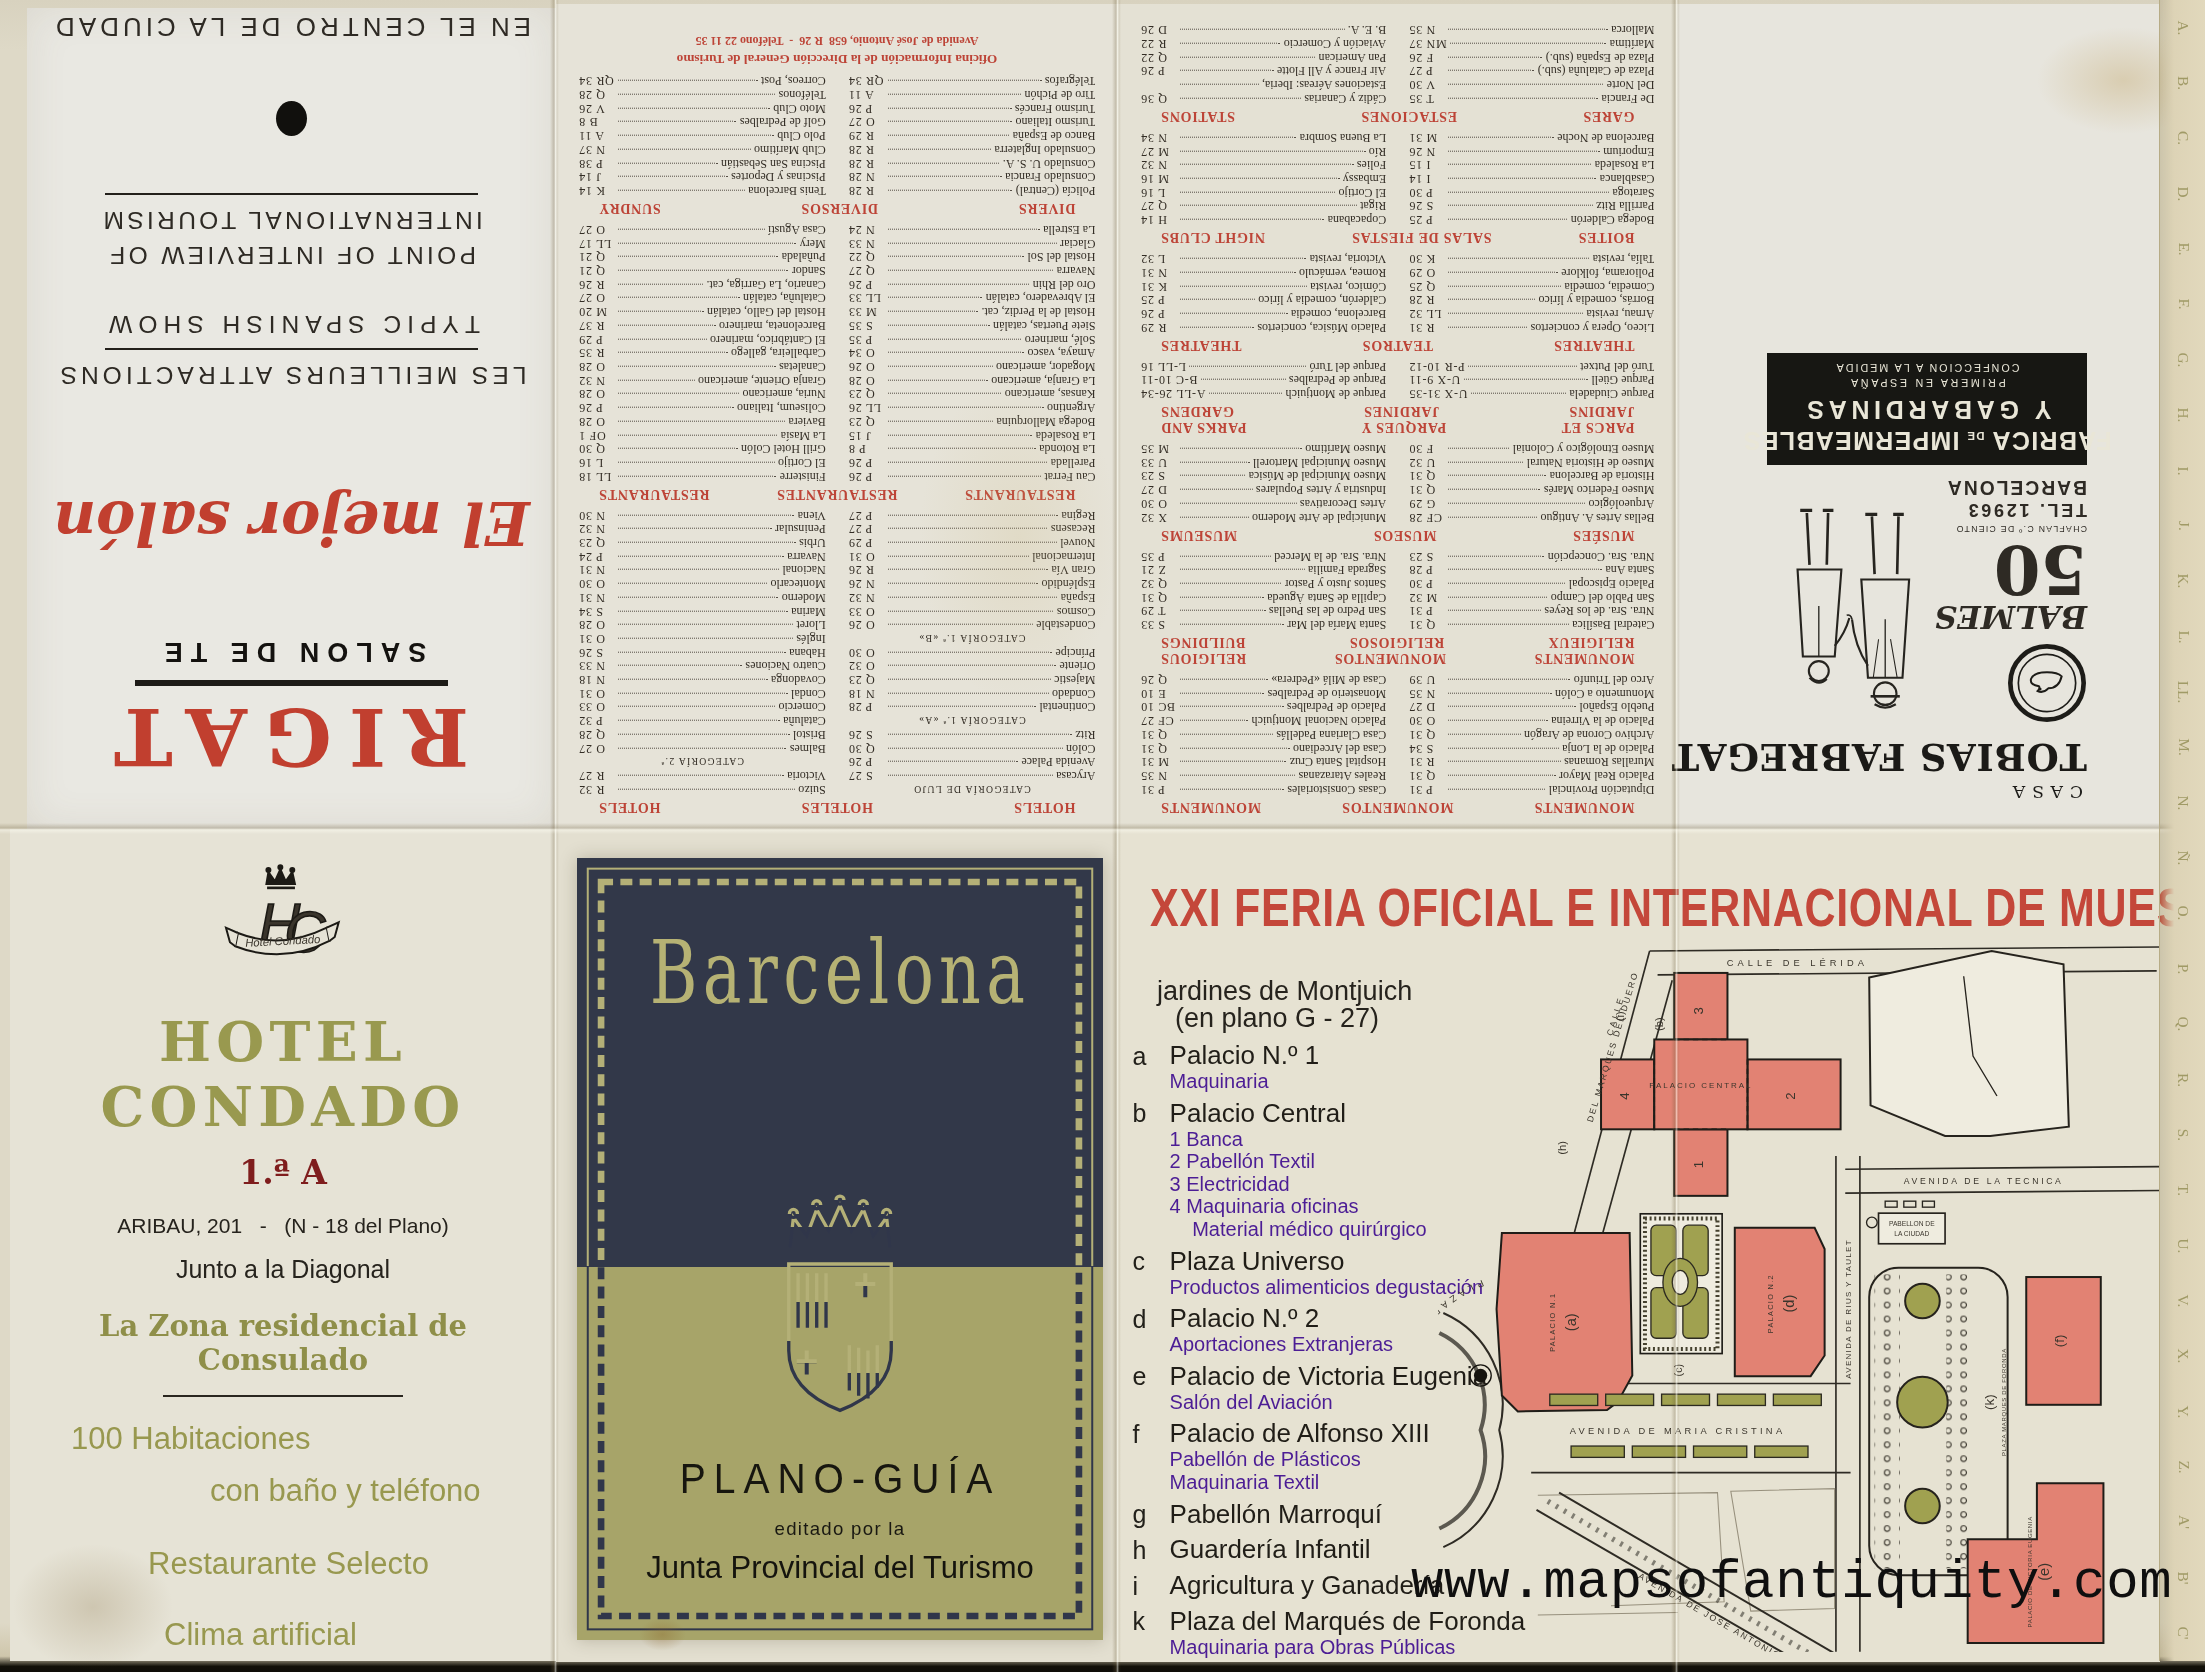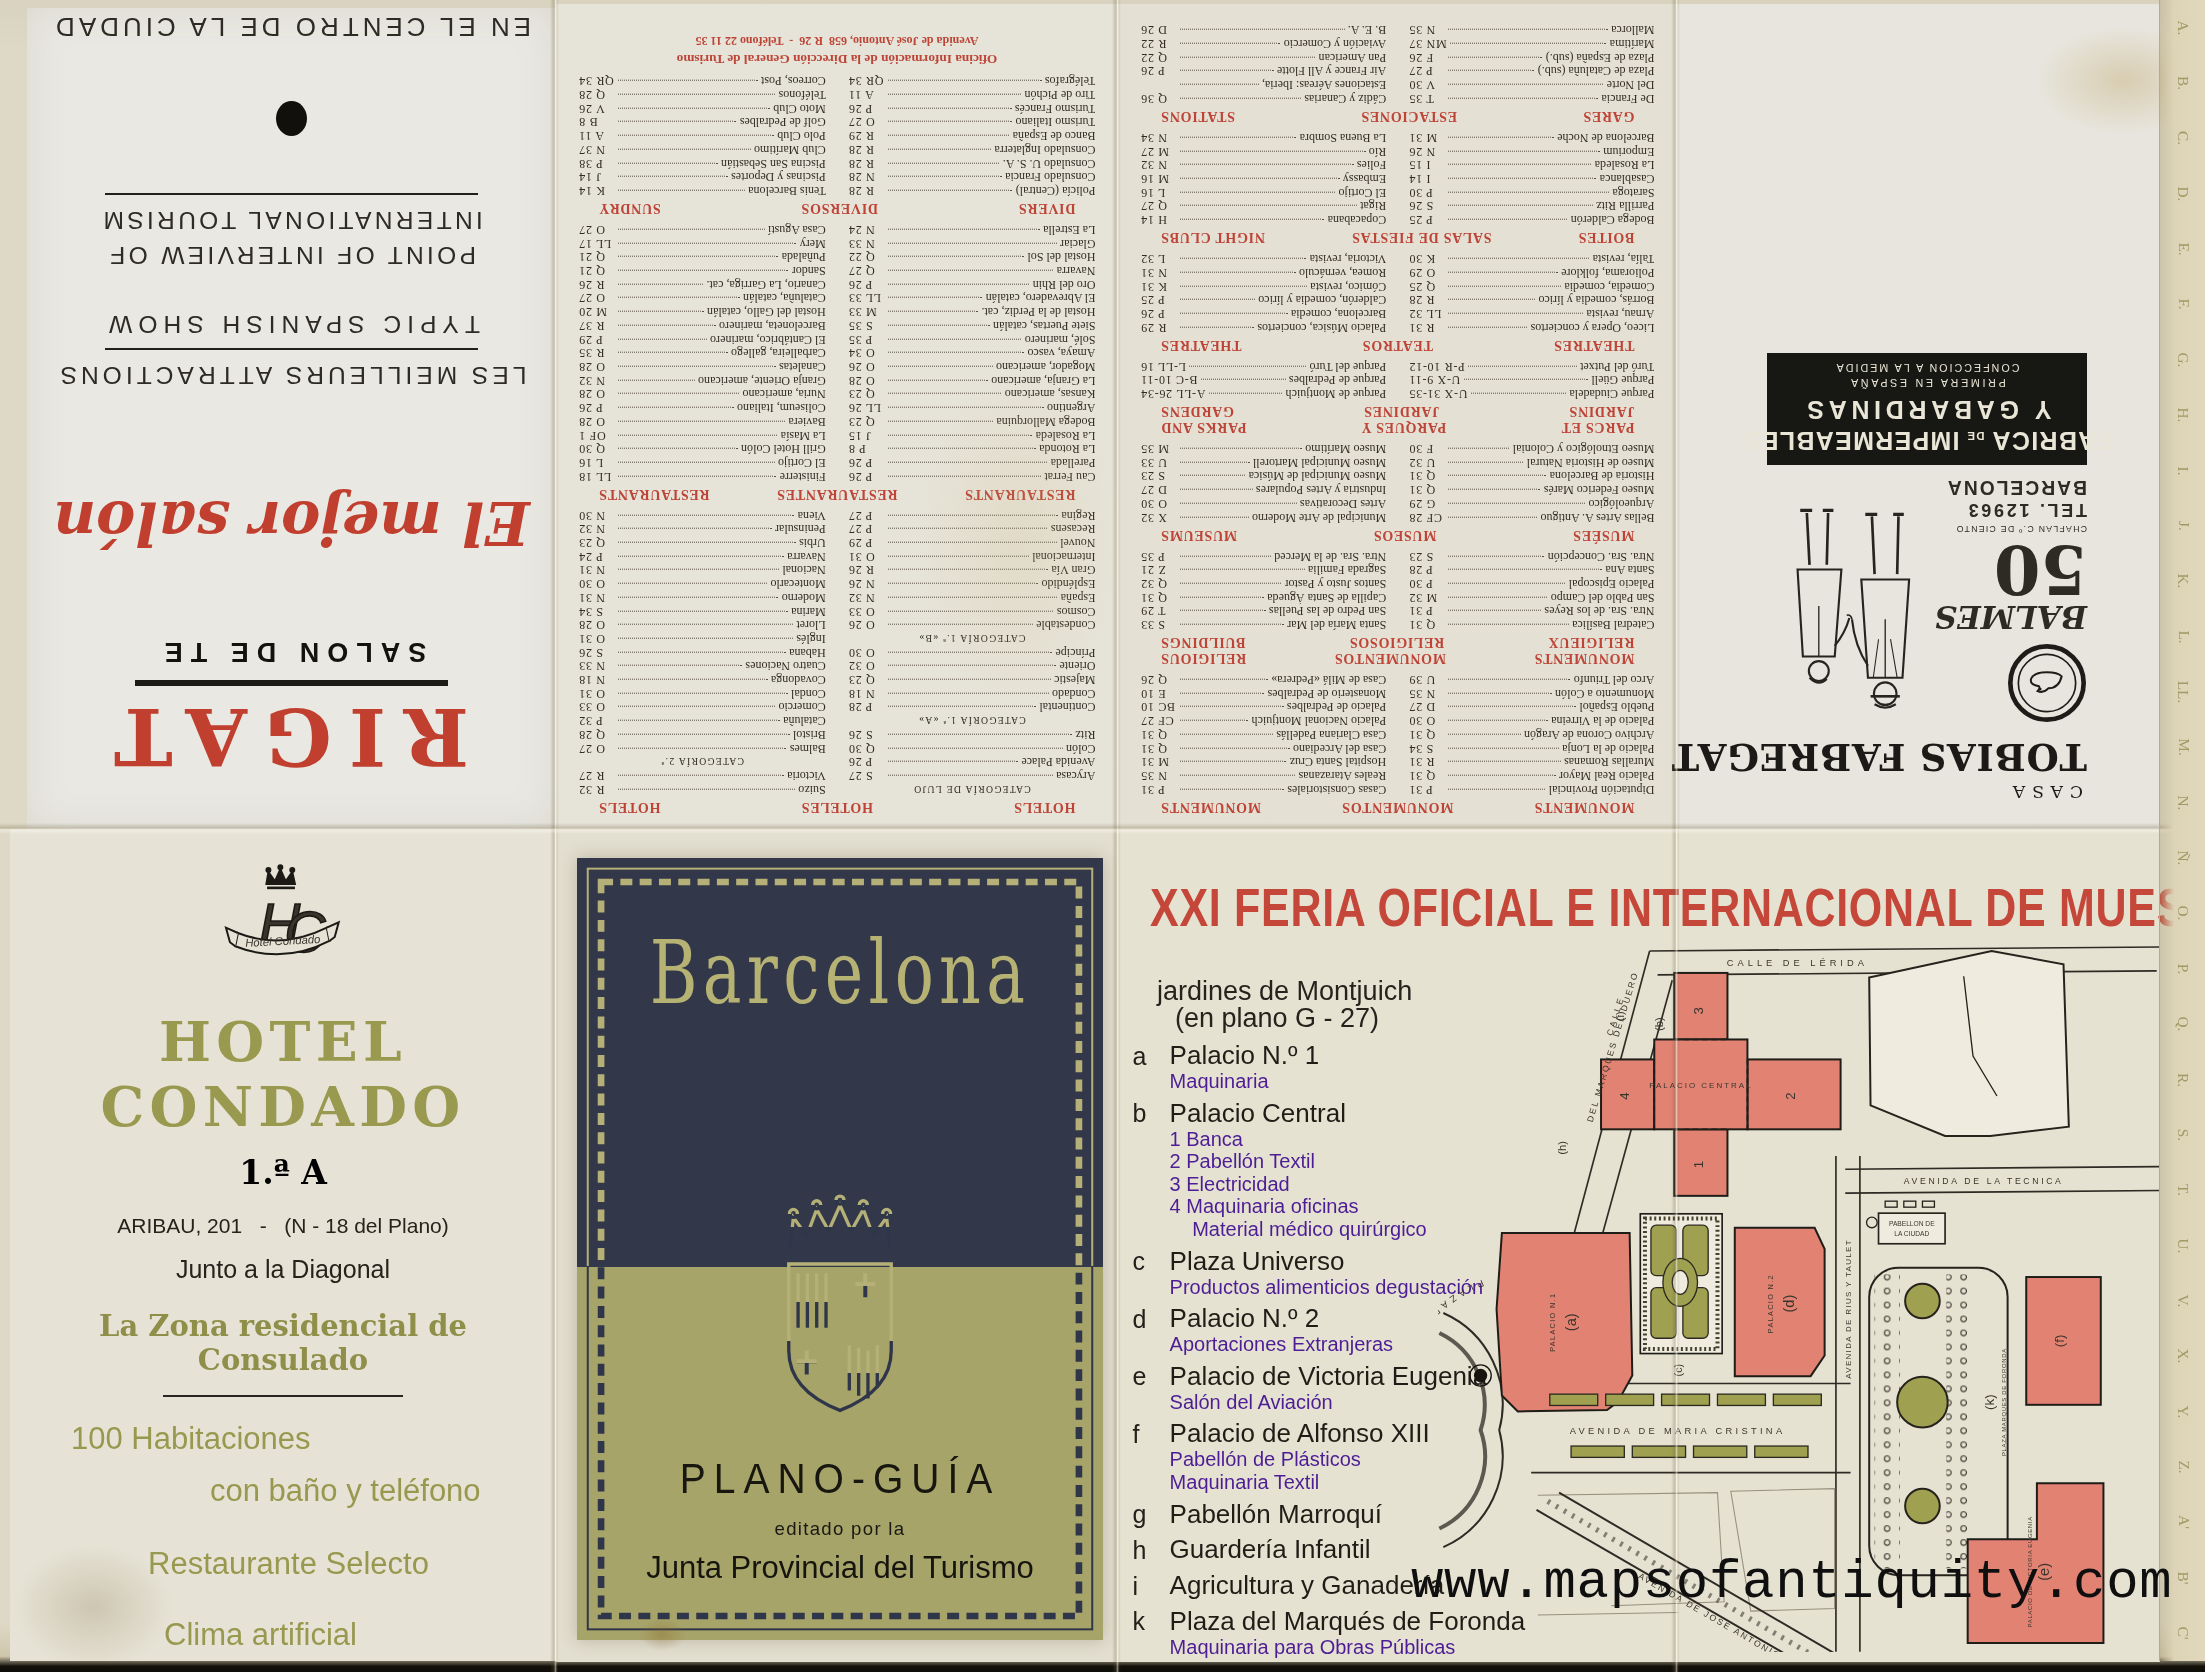--- a/index.html
+++ b/index.html
@@ -61,21 +61,21 @@
   .fab-banner{background:#171713;color:#e9e6d7;text-align:center;padding:10.7px 6.7px 9.3px;margin-top:10.7px;}
   .fb1{display:flex;justify-content:center;align-items:baseline;gap:6.7px;font-weight:bold;font-size:25px;letter-spacing:1.3px;}
   .fb1 .de{font-size:11.3px;}
   .fb2{font-weight:bold;font-size:25px;letter-spacing:4.7px;margin-top:1.3px;}
   .fb3{font-size:10.7px;letter-spacing:2.7px;margin-top:6.7px;}
   .fb4{font-size:10.7px;letter-spacing:2px;margin-top:2.7px;}
   
   .p-condado{left:10px;top:829px;width:546px;height:832px;background:#e6e3d6;}
   .cond{padding-top:35px;text-align:center;}
   .cond-name{font-family:"DejaVu Serif",serif;font-weight:bold;color:#99994f;font-size:55px;letter-spacing:5.3px;margin-top:17.3px;}
-  .cond-cat{font-family:"DejaVu Serif",serif;font-weight:bold;color:#000000;font-size:33px;margin-top:13.3px;}
+  .cond-cat{font-family:"DejaVu Serif",serif;font-weight:bold;color:#7f1d1d;font-size:33px;margin-top:13.3px;}
   .cond-addr{font-size:21px;color:#26231d;margin-top:22.6px;white-space:pre;}
   .cond-junto{font-size:25px;color:#26231d;margin-top:17.3px;}
   .cond-zona{font-family:"DejaVu Serif",serif;font-weight:bold;color:#8f8f49;font-size:29px;margin-top:25px;}
   .cond-rule{width:240px;border-top:2px solid #2a261f;margin:17.3px auto 0;}
   .cond-green{color:#98984f;font-size:31px;text-align:left;}
   .cg1{margin:24px 0 0 61px;}
   .cg2{margin:16px 0 0 200px;}
   .cg3{margin:37px 0 0 138px;}
   .cg4{margin:35px 0 0 154px;}
   

